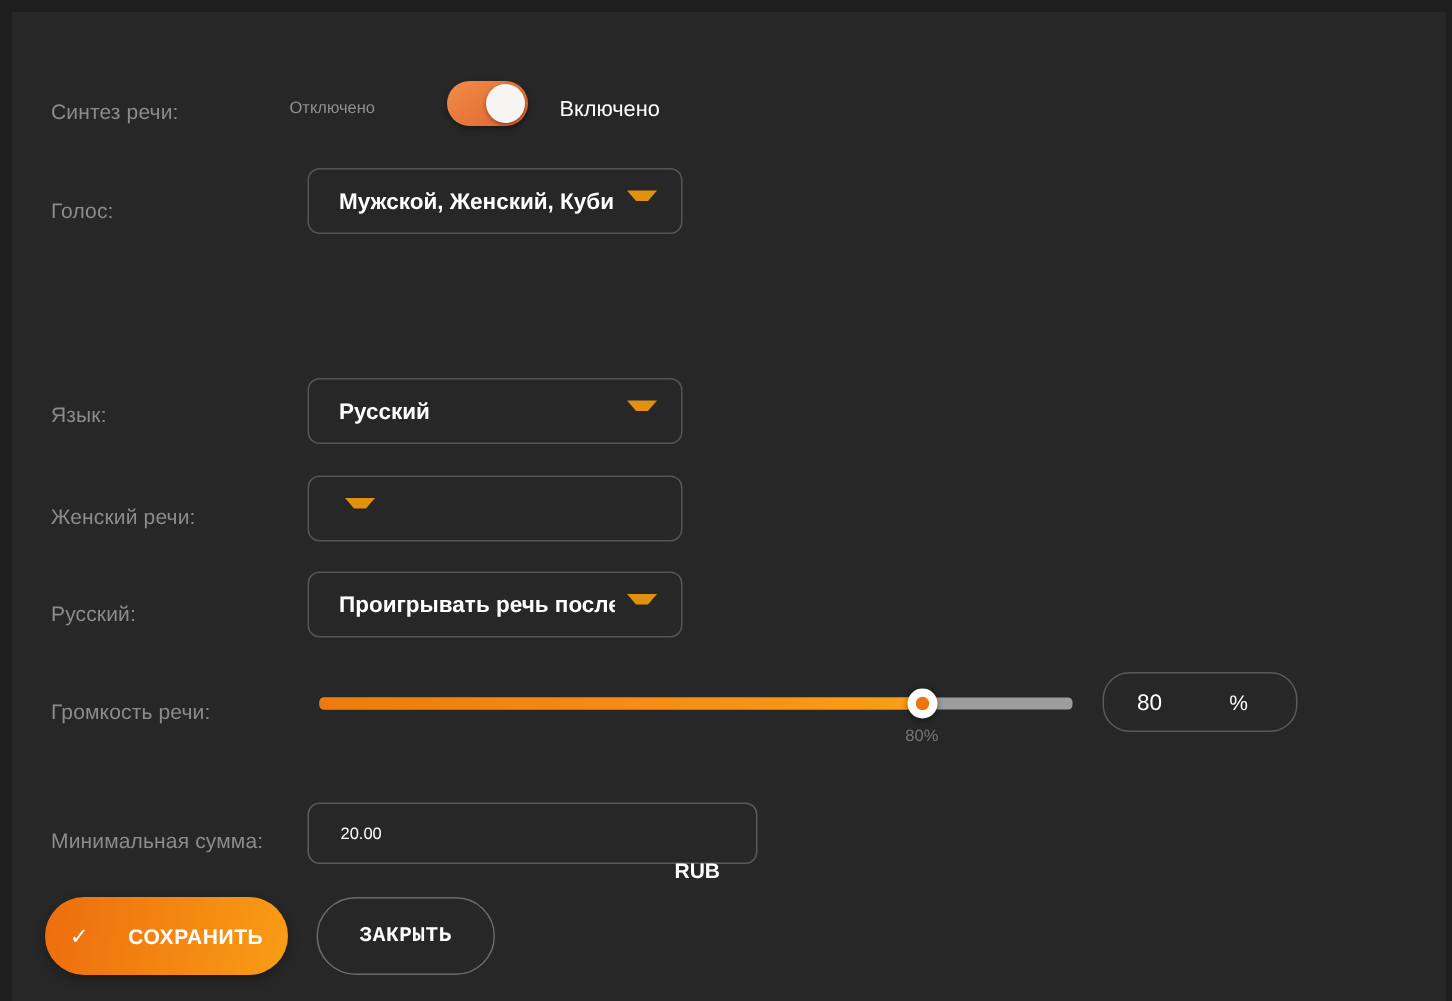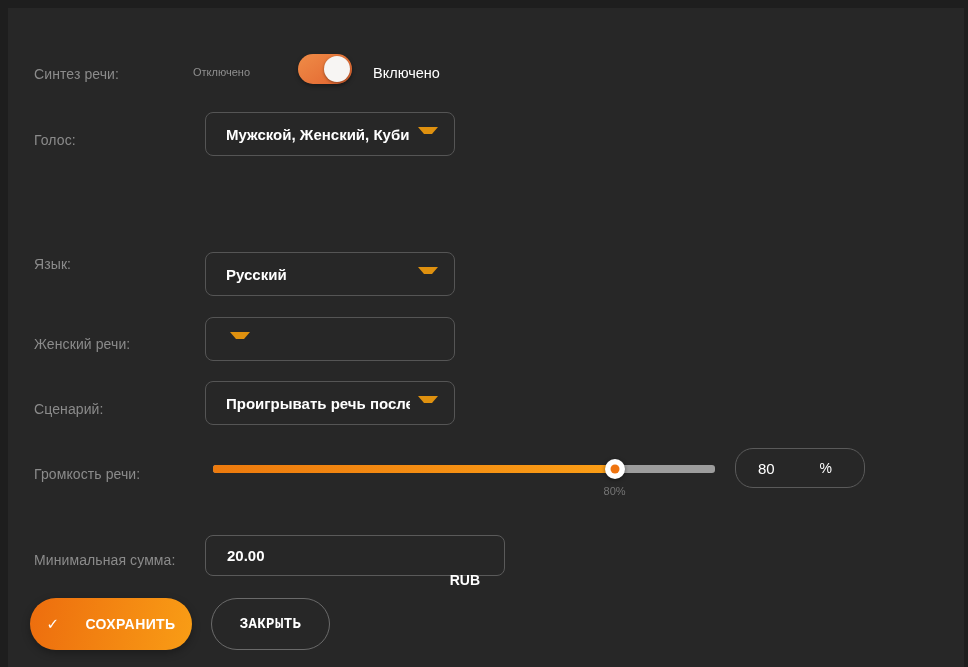--- a/index.html
+++ b/index.html
@@ -134,21 +134,21 @@
   }
   .volume-box .vb-value { font-size: 15px; color: #fff; }
   .volume-box .vb-unit  { font-size: 14px; color: #fff; }
 
   .amount-box {
     left: 197px; top: 527px;
     width: 300px; height: 41px;
     padding: 0 20px 0 17px;
     justify-content: space-between;
   }
-  .amount-box .ab-value { font-size: 15px; font-weight: 700; color: #fff; }
+  .amount-box .ab-value { font-size: 11px; font-weight: 400; color: #fff; }
   .amount-box .ab-currency { font-size: 14px; font-weight: bold; color: #fff; margin-top: 48px; }
 
   
   .btn {
     position: absolute; top: 590px;
     height: 52px;
     border: none;
     border-radius: 26px;
     display: flex; align-items: center; justify-content: center;
     font-family: inherit;
@@ -181,32 +181,32 @@
     <div class="knob"></div>
   </div>
   <span class="toggle-on-label">Включено</span>
 
   <div class="field-label" style="top:120px">Голос:</div>
   <div class="dropdown" style="top:104px">
     <span class="dd-value">Мужской, Женский, Кубик ...</span>
     <span class="caret"></span>
   </div>
 
-  <div class="field-label" style="top:244px">Язык:</div>
+  <div class="field-label" style="top:256px">Язык:</div>
   <div class="dropdown" style="top:244px">
     <span class="dd-value">Русский</span>
     <span class="caret"></span>
   </div>
 
   <div class="field-label" style="top:324px">Женский речи:</div>
   <div class="dropdown" style="top:309px">
     <span class="caret"></span>
   </div>
 
-  <div class="field-label" style="top:389px">Сценарий:</div>
+  <div class="field-label" style="top:389px">Русский:</div>
   <div class="dropdown" style="top:373px">
     <span class="dd-value">Проигрывать речь после з...</span>
     <span class="caret"></span>
   </div>
 
   <div class="field-label" style="top:454px">Громкость речи:</div>
   <div class="slider">
     <div class="slider-fill" style="width: 80%;"></div>
     <div class="slider-knob" style="left: 80%;"></div>
     <div class="slider-value-label" style="left: 80%;">80%</div>

